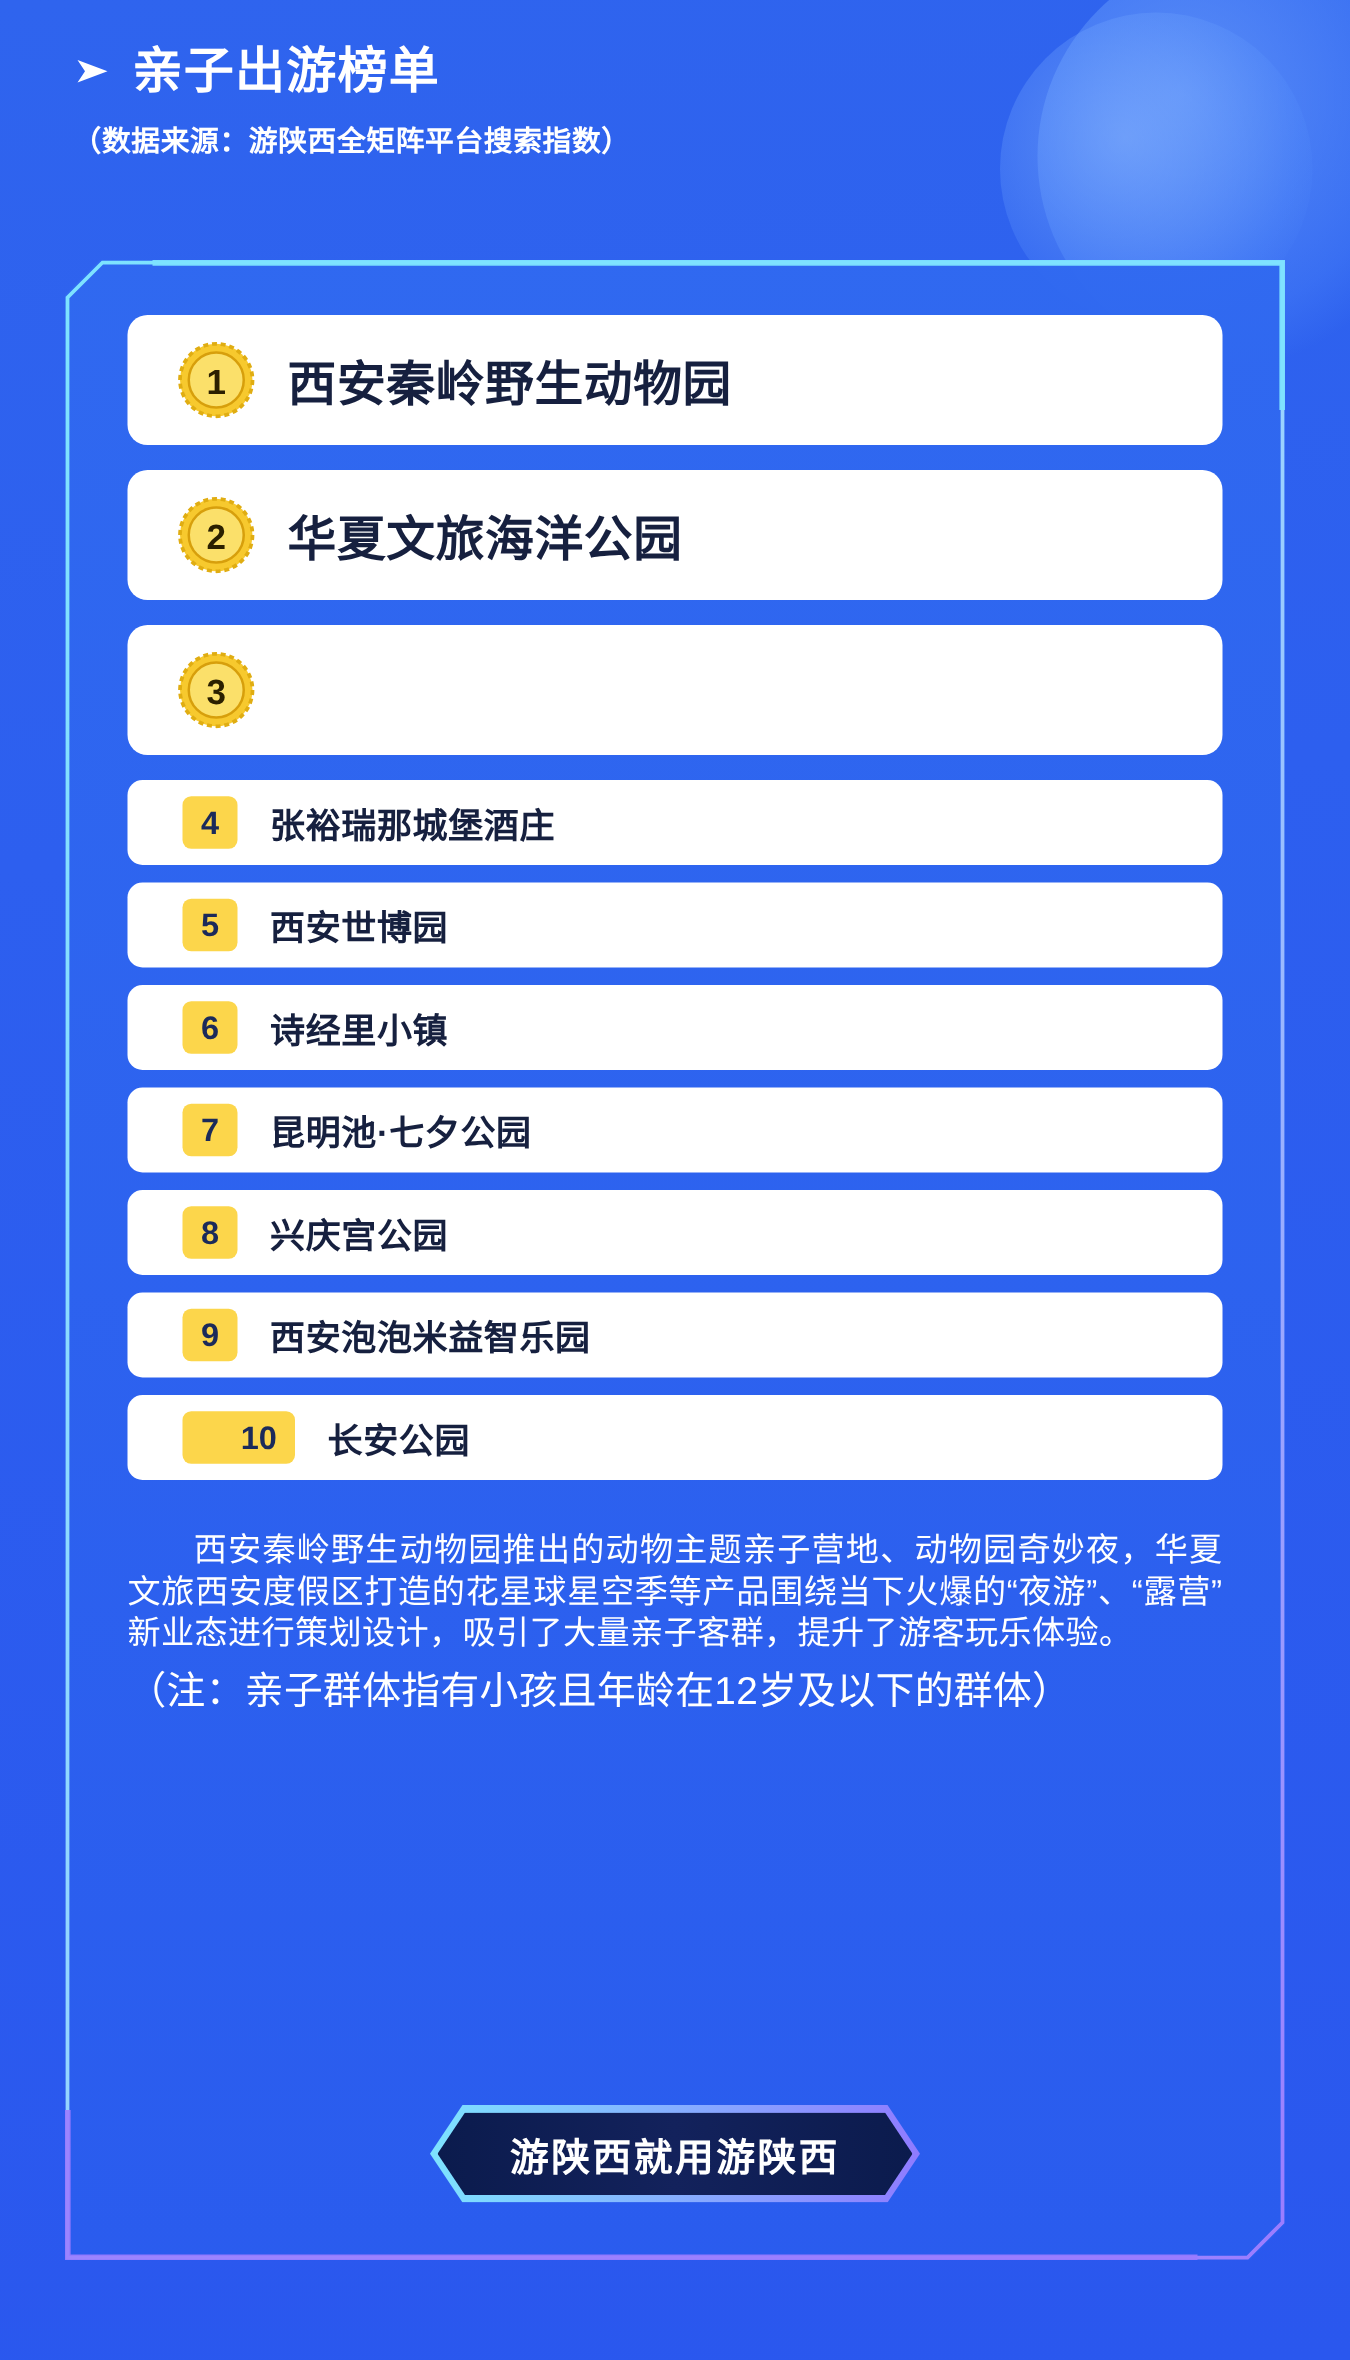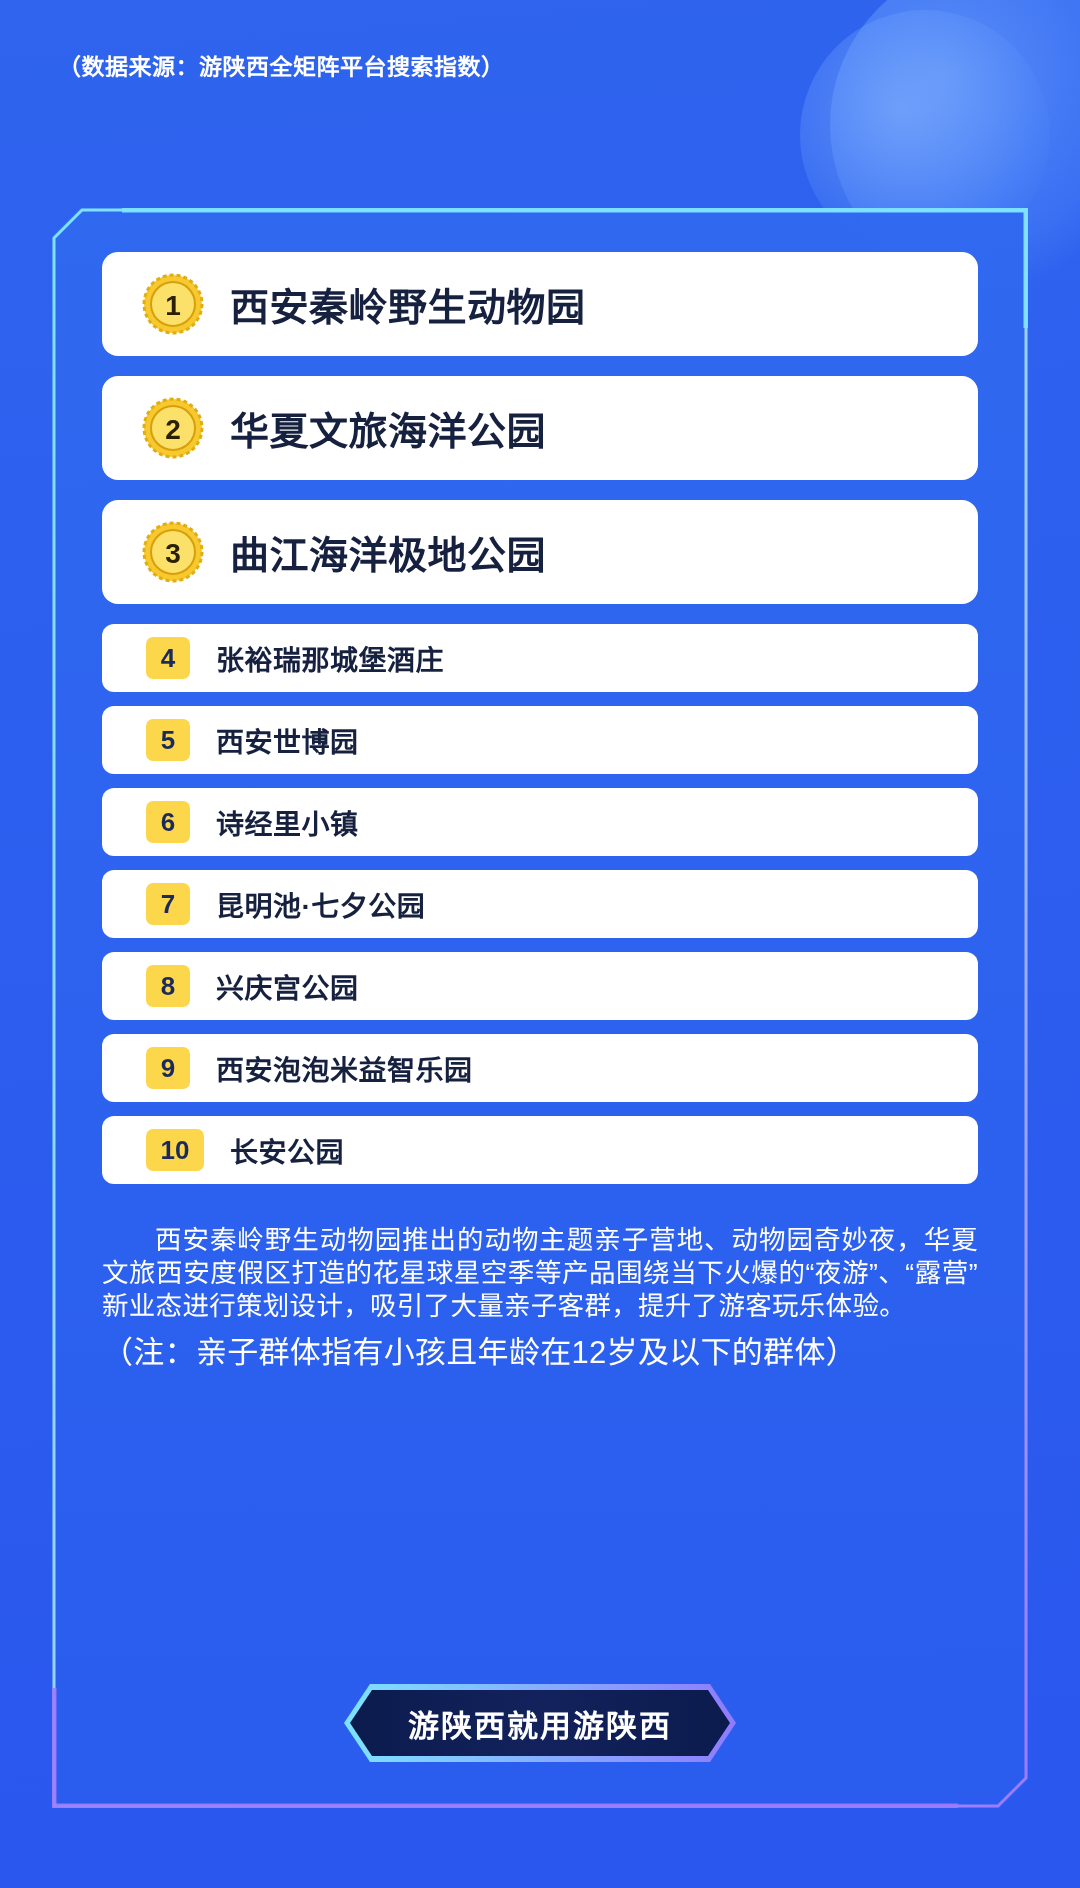--- a/index.html
+++ b/index.html
@@ -145,20 +145,21 @@
     color: #1b2a5a;
     font-size: 26px;
     font-weight: bold;
     display: flex;
     align-items: center;
     justify-content: center;
     font-family: "Liberation Sans", sans-serif;
   }
   .badge-num.wide {
     width: 58px;
+    padding-left: 32px;
   }
   .rank-name {
     color: #16203f;
     font-weight: bold;
     letter-spacing: 0.5px;
   }
   .rank-item.big .rank-name { font-size: 39px; }
   .rank-item.small .rank-name { font-size: 28px; }
 
   
@@ -224,20 +225,26 @@
 </style>
 </head>
 <body>
 
 <div class="page">
 
   <div class="deco-circle"></div>
   <div class="deco-circle2"></div>
 
   <div class="header">
+    <div class="header-row">
+      <svg class="arrow-icon" viewBox="0 0 34 34">
+        <path d="M4 8 L28 17 L4 26 L10 17 Z" fill="#ffffff"></path>
+      </svg>
+      <div class="header-title">亲子出游榜单</div>
+    </div>
     <div class="header-sub">（数据来源：游陕西全矩阵平台搜索指数）</div>
   </div>
 
   <div class="panel">
     <div class="panel-bg"></div>
 
     <svg class="panel-border" viewBox="0 0 976 1600" preserveAspectRatio="none">
       <defs>
         <linearGradient id="frameGrad" x1="0" y1="0" x2="1" y2="1">
           <stop offset="0%" stop-color="#7de3ff"></stop>
@@ -283,21 +290,20 @@
         <div class="rank-item big">
           <div class="medal">
             <svg viewBox="0 0 62 62">
               <circle cx="31" cy="31" r="29" fill="#f7c92e"></circle>
               <circle cx="31" cy="31" r="29" fill="none" stroke="#e0ad12" stroke-width="3" stroke-dasharray="4 3"></circle>
               <circle cx="31" cy="31" r="22" fill="#fbe06a"></circle>
               <circle cx="31" cy="31" r="22" fill="none" stroke="#d79f0c" stroke-width="2"></circle>
               <text x="31" y="42" text-anchor="middle" font-size="28" font-weight="bold" fill="#2b2000" font-family="Liberation Sans, sans-serif">3</text>
             </svg>
           </div>
-          <div class="rank-name">曲江海洋极地公园</div>
         </div>
 
         <div class="rank-item small">
           <div class="badge-num">4</div>
           <div class="rank-name">张裕瑞那城堡酒庄</div>
         </div>
 
         <div class="rank-item small">
           <div class="badge-num">5</div>
           <div class="rank-name">西安世博园</div>

